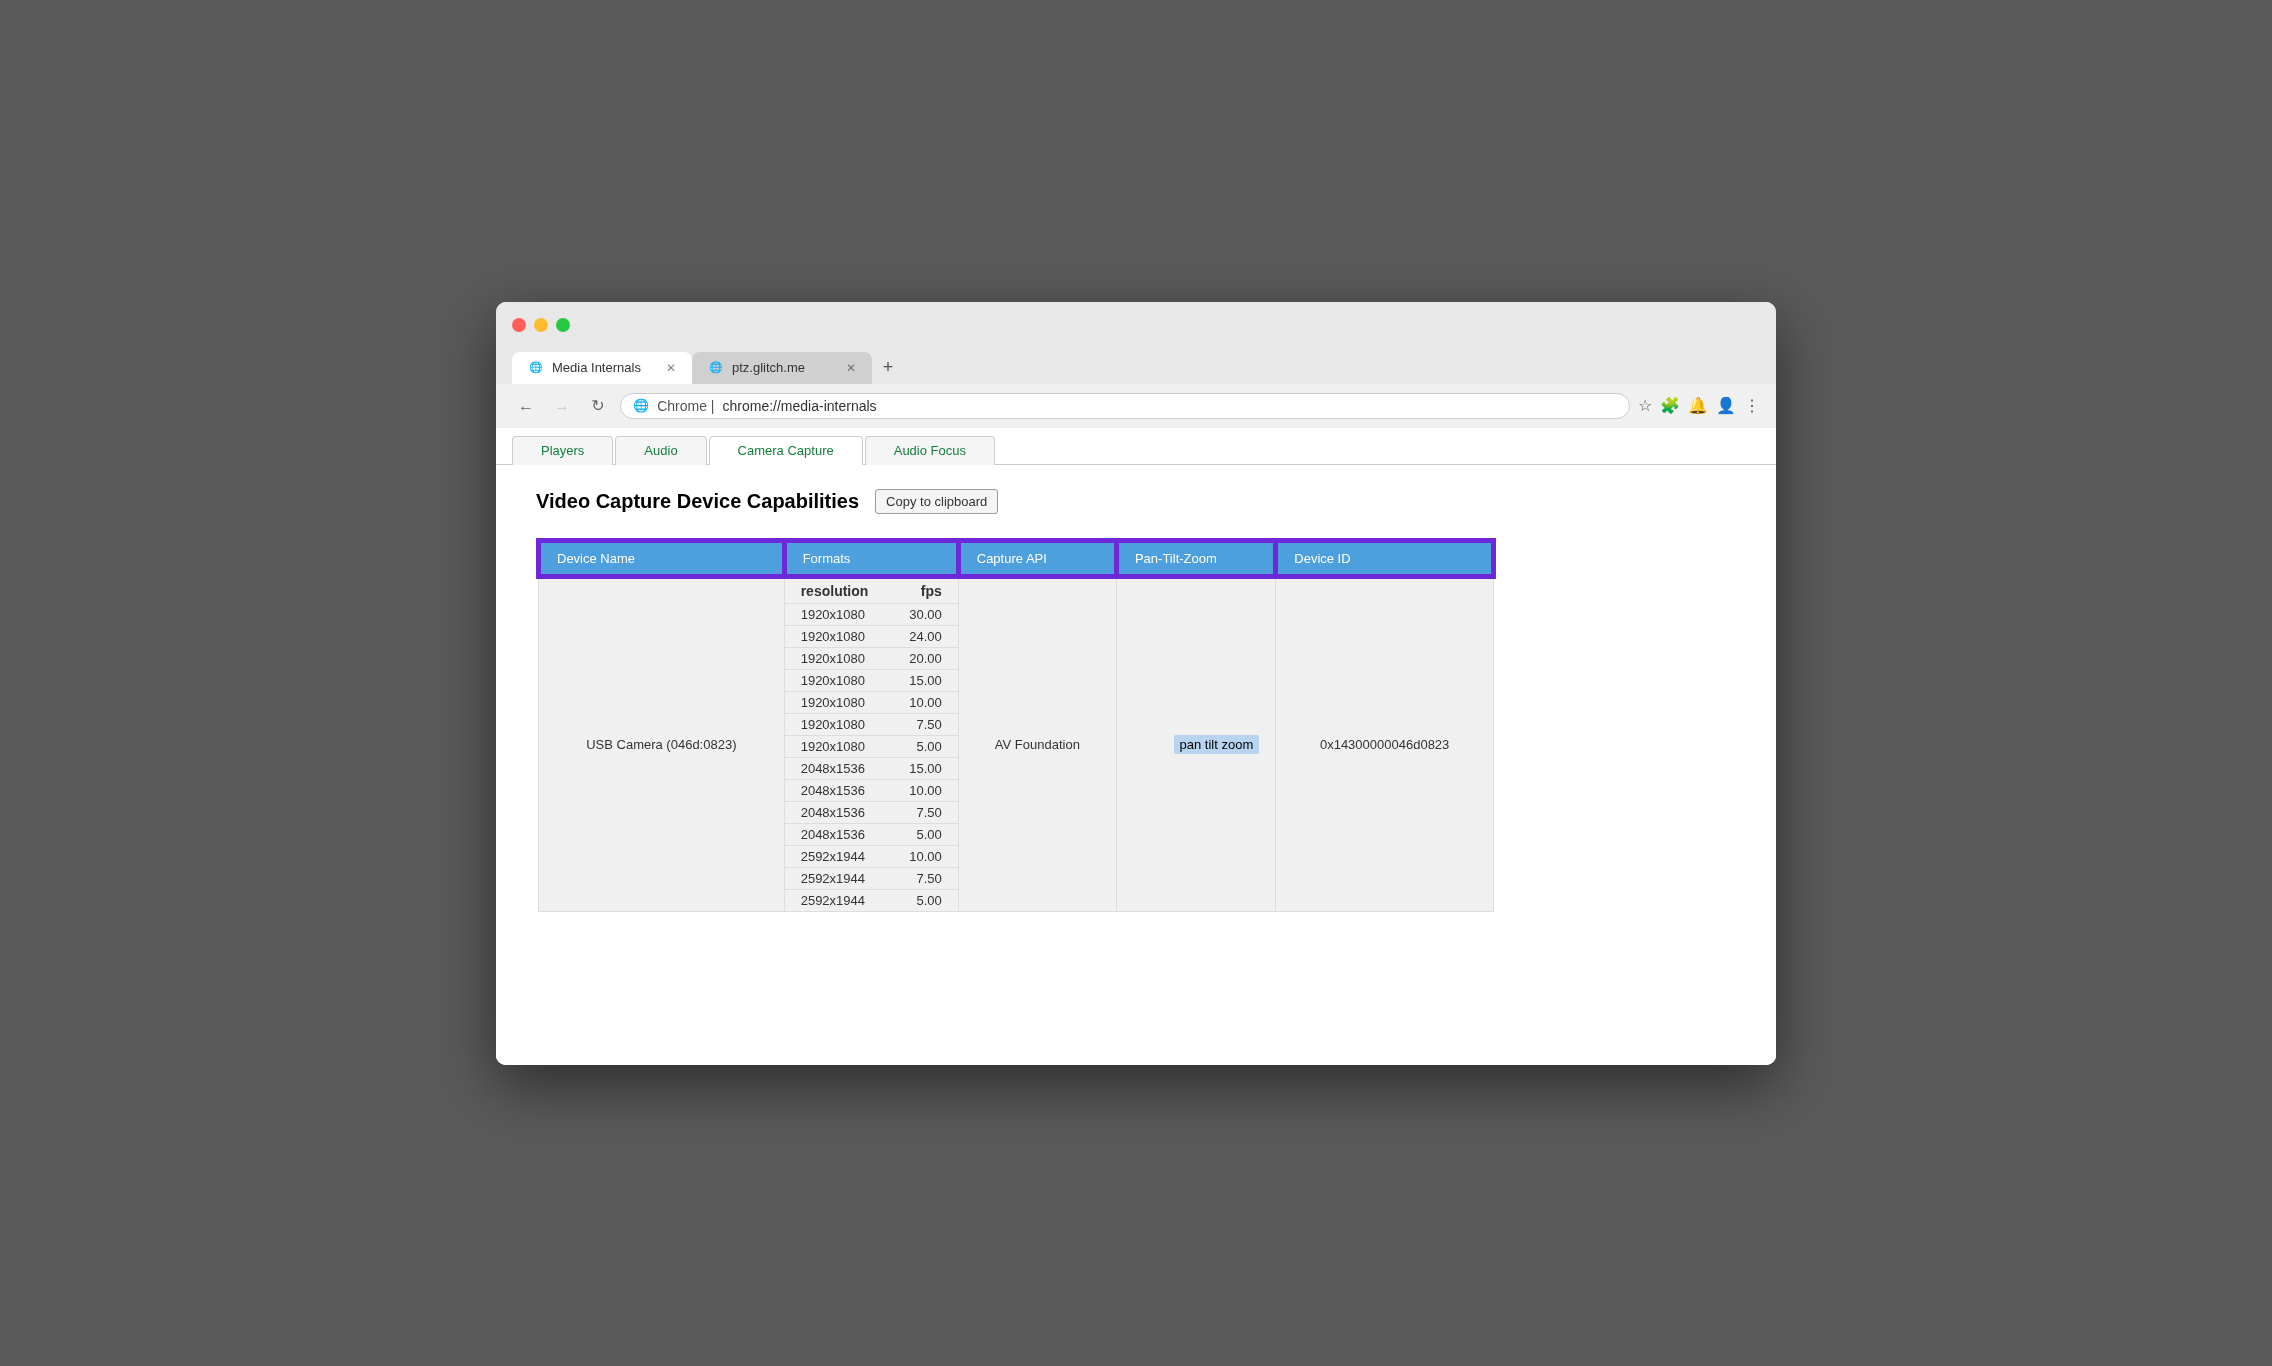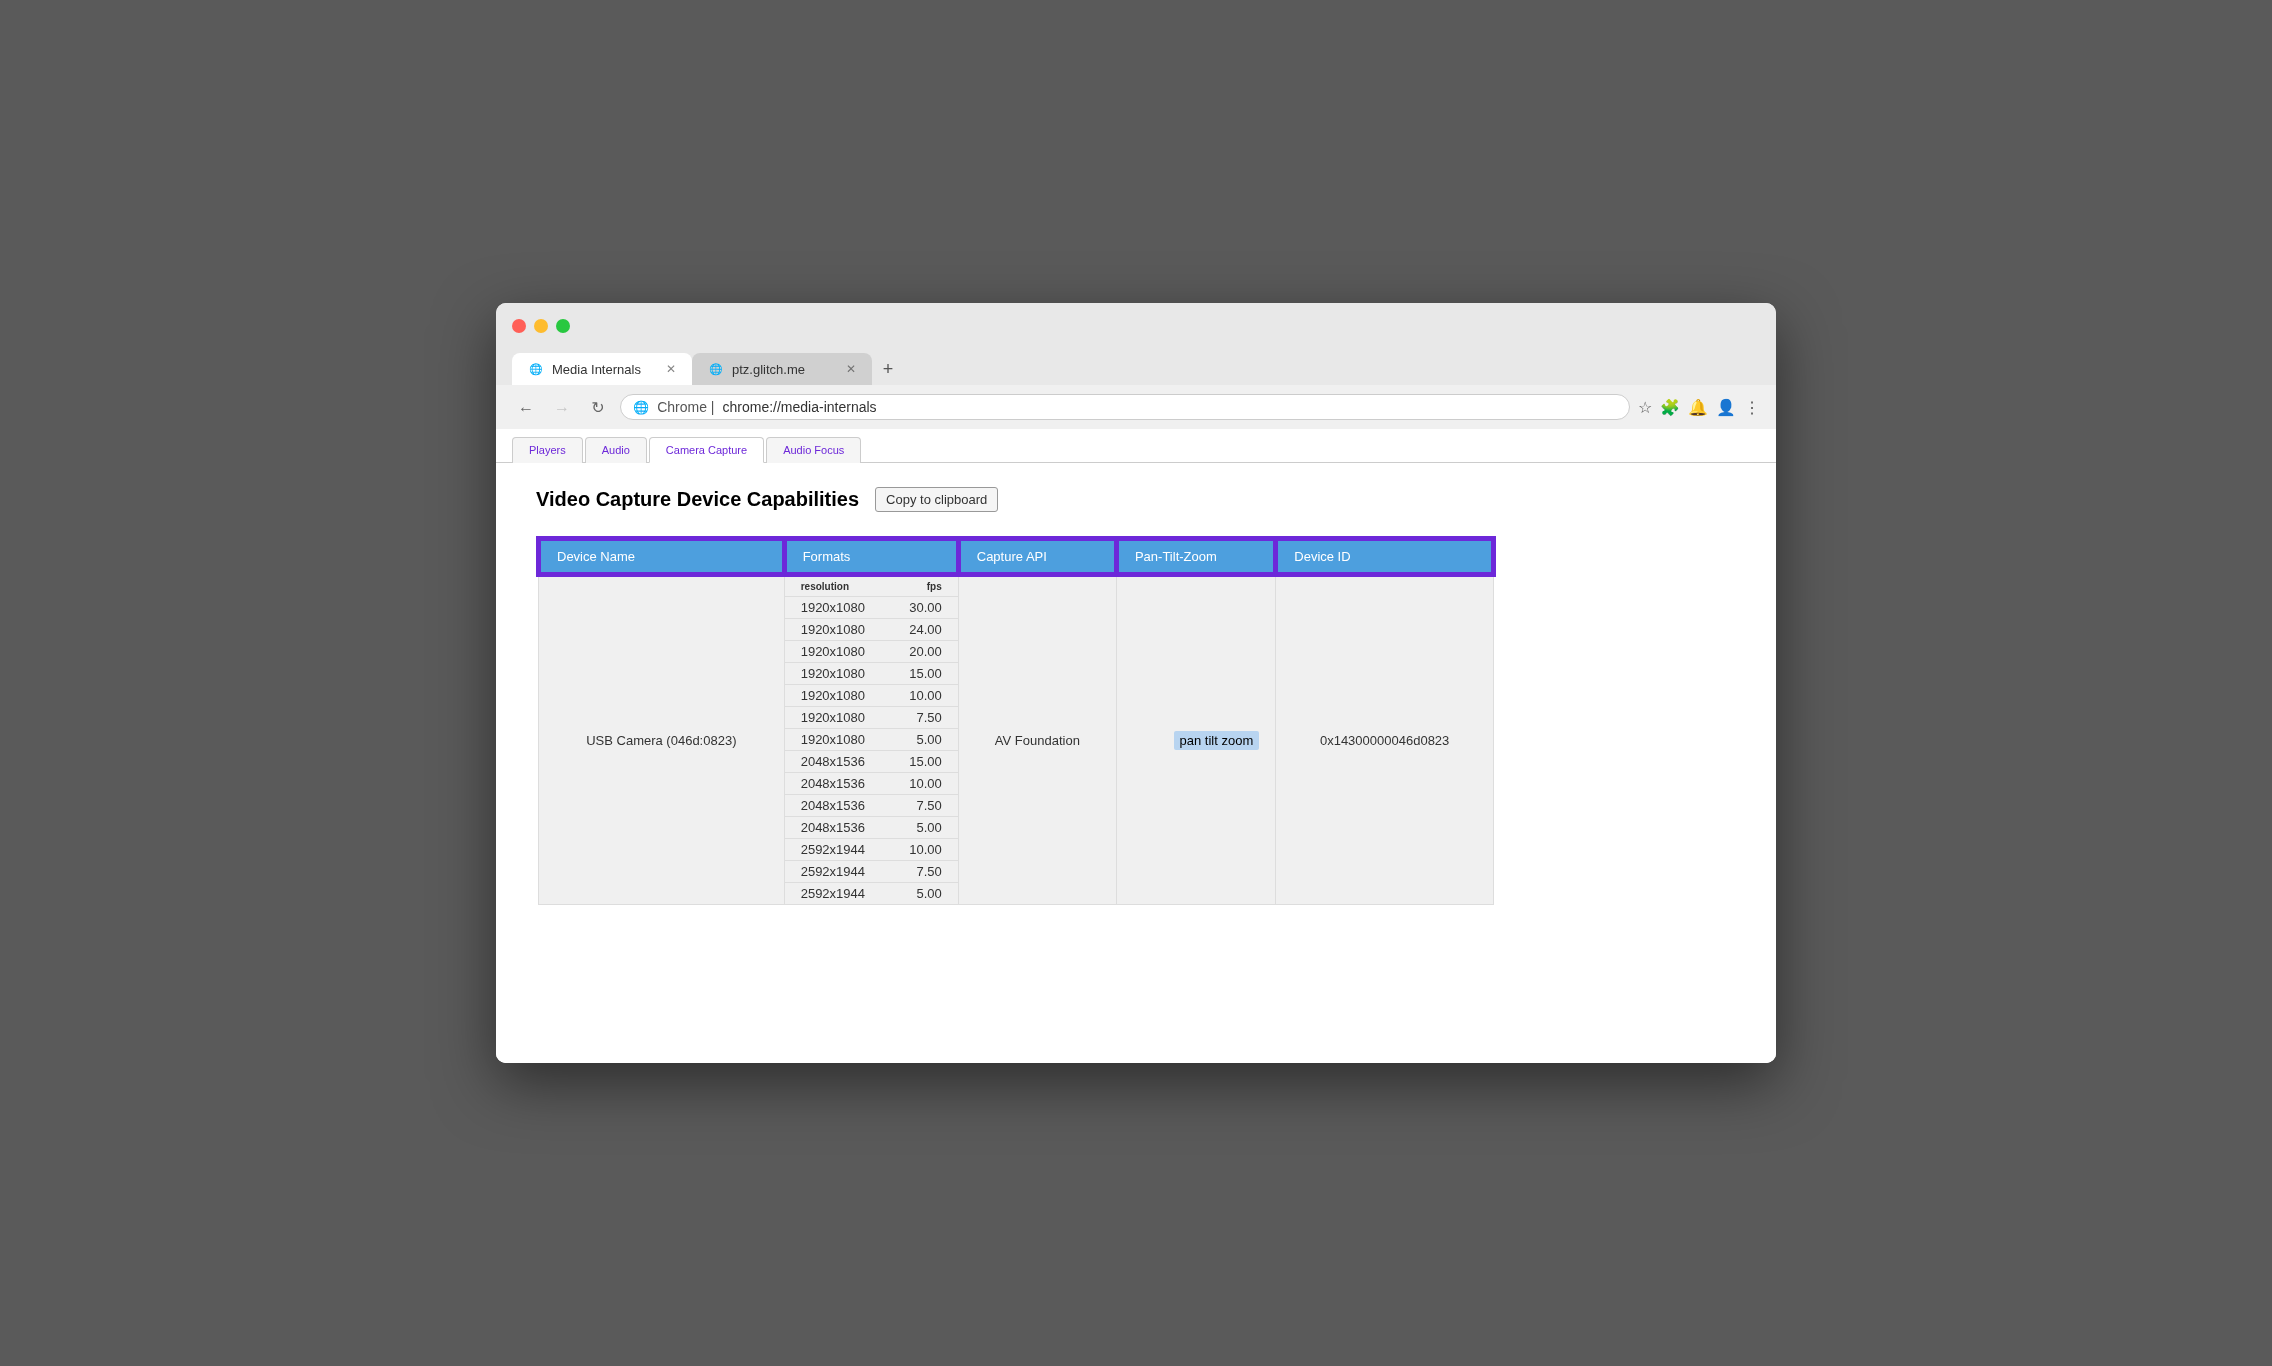--- a/index.html
+++ b/index.html
@@ -162,23 +162,23 @@
     
     .page-nav {
       display: flex;
       border-bottom: 1px solid #ccc;
       padding: 8px 16px 0;
       gap: 2px;
       background: #fff;
     }
 
     .page-tab {
-      padding: 6px 16px;
-      font-size: 11px;
-      color: #6d28d9;
+      padding: 6px 28px;
+      font-size: 13px;
+      color: #15803d;
       cursor: pointer;
       border: 1px solid #ccc;
       border-bottom: none;
       border-radius: 4px 4px 0 0;
       background: #f5f5f5;
       margin-bottom: -1px;
     }
 
     .page-tab.active {
       background: #fff;
@@ -349,21 +349,21 @@
             <th>Formats</th>
             <th>Capture API</th>
             <th>Pan-Tilt-Zoom</th>
             <th>Device ID</th>
           </tr>
         </thead>
         <tbody id="table-body">
         <tr style="background: rgb(240, 240, 240);">
               <td class="device-name-cell" rowspan="15">USB Camera (046d:0823)</td>
               <td style="padding: 4px 16px;">
-                <div style="display:flex; justify-content:space-between; font-weight:bold; font-size:10px; color:#333;">
+                <div style="display:flex; justify-content:space-between; font-weight:bold; font-size:14px; color:#333;">
           <span>resolution</span>
           <span>fps</span>
         </div>
               </td>
               <td class="capture-api-cell" rowspan="15">AV Foundation</td>
               <td class="ptz-cell" rowspan="15"><span class="ptz-highlight">pan tilt zoom</span></td>
               <td class="device-id-cell" rowspan="15">0x14300000046d0823</td>
             </tr>
             <tr>
               <td style="padding: 3px 16px;">

